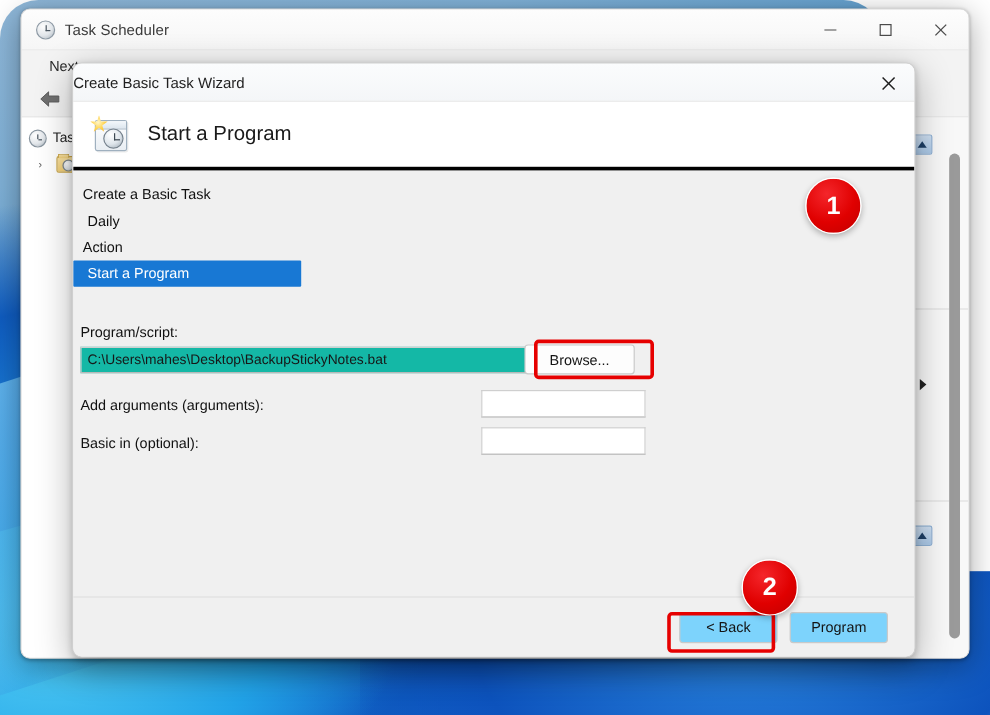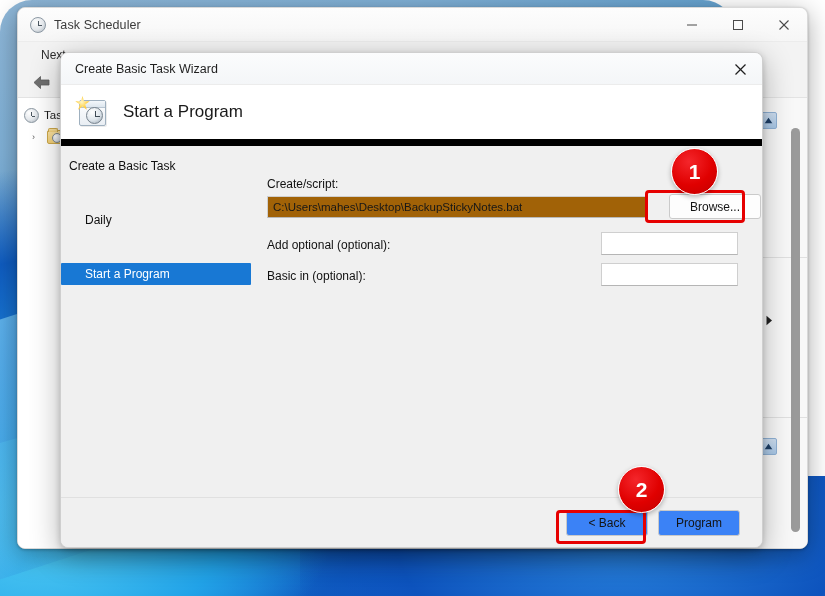--- a/index.html
+++ b/index.html
@@ -161,21 +161,21 @@
     border: 1px solid #cfcfcf;
     border-radius: 8px;
     box-shadow: 0 8px 30px rgba(0,0,0,.30), 0 2px 6px rgba(0,0,0,.18);
     overflow: hidden;
   }
   #wiz-titlebar {
     height: 32px; background: linear-gradient(#fbfcfd, #f4f6f8);
     display: flex; align-items: center; position: relative;
     border-bottom: 1px solid #ececec;
   }
-  #wiz-title-text { font-size: 12.5px; color: #1f1f1f; margin-left: 14px; }
+  #wiz-title-text { font-size: 12.5px; color: #1f1f1f; }
   #wiz-close {
     position: absolute; right: 0; top: 0; width: 44px; height: 32px;
     display: flex; align-items: center; justify-content: center; color: #1f1f1f;
   }
   #wiz-header {
     height: 54px; background: #ffffff; display: flex; align-items: center;
     padding-left: 14px; gap: 14px;
   }
   #wiz-header-icon {
     width: 34px; height: 32px; position: relative; flex: none;
@@ -199,43 +199,44 @@
   #wiz-header-icon .dial::after  { content:""; position:absolute; left:8.2px; top:8px; width:4.4px; height:1.4px; background:#3f4a54; }
   #wiz-header-icon .star {
     position: absolute; left: 0px; top: 0px; width: 15px; height: 15px;
     background: radial-gradient(circle at 45% 40%, #fff6c8 0%, #ffd34d 45%, #f5a623 100%);
     clip-path: polygon(50% 0%,61% 35%,98% 35%,68% 57%,79% 92%,50% 70%,21% 92%,32% 57%,2% 35%,39% 35%);
   }
   #wiz-header-title { font-size: 17px; color: #1a1a1a; }
 
   #wiz-body {
     height: 358px; background: #f0f0f0; display: flex; position: relative;
-    border-top: 7px solid #000000;
+    border-top: 3px solid #000000;
+    flex-direction: column;
   }
   #wiz-steps {
     width: 200px; padding-top: 9px; font-size: 12px; color: #101010;
   }
   .step { height: 22px; display: flex; align-items: center; padding-left: 8px; }
-  .step.sub { padding-left: 24px; margin-top: 32px; }
+  .step.sub { padding-left: 12px; }
   .step.selected {
     background: #1878d4; color: #ffffff;
     margin-right: 10px; border-radius: 1px;
   }
 
   #wiz-form { flex: 1; padding-top: 30px; position: relative; }
   .form-label { font-size: 12px; color: #111111; }
   #fld-program-label { position: absolute; left: 6px; top: 31px; }
   #fld-program-input {
     position: absolute; left: 6px; top: 50px; width: 380px; height: 22px;
-    background: #a16207; border: 1px solid #cfcfcf; border-bottom-color: #b9b9b9;
+    background: #14b8a6; border: 1px solid #cfcfcf; border-bottom-color: #b9b9b9;
     font-size: 11.5px; color: #171717; display: flex; align-items: center; padding-left: 5px;
     white-space: nowrap; overflow: hidden;
   }
   #btn-browse {
-    position: absolute; left: 408px; top: 48px; width: 92px; height: 25px;
+    position: absolute; left: 376px; top: 48px; width: 92px; height: 25px;
     background: #fdfdfd; border: 1px solid #cacaca; border-radius: 3px;
     font-size: 12px; color: #141414; display: flex; align-items: center; justify-content: center;
   }
   #hl-browse {
     position: absolute; left: 384px; top: 44px; width: 100px; height: 33px;
     border: 3px solid #e60000; border-radius: 4px; pointer-events: none;
   }
   #fld-args-label { position: absolute; left: 6px; top: 92px; }
   #fld-args-input {
     position: absolute; left: 340px; top: 86px; width: 137px; height: 23px;
@@ -246,21 +247,21 @@
     position: absolute; left: 340px; top: 117px; width: 137px; height: 23px;
     background: #ffffff; border: 1px solid #cfcfcf; border-bottom-color: #b5b5b5;
   }
 
   #wiz-footer {
     height: 51px; background: #f0f0f0; border-top: 1px solid #e0e0e0;
     display: flex; align-items: center; justify-content: flex-end;
     padding-right: 22px; gap: 10px; position: relative;
   }
   .wiz-btn {
-    width: 82px; height: 26px; background: #3b82f6;
+    width: 82px; height: 26px; background: #7dd3fc;
     border: 1px solid #c9c9c9; border-radius: 3px;
     font-size: 12px; color: #141414;
     display: flex; align-items: center; justify-content: center;
   }
   #hl-next {
     position: absolute; right: 116px; top: 12px; width: 90px; height: 34px;
     border: 3px solid #e60000; border-radius: 4px; pointer-events: none;
   }
 
   
@@ -394,32 +395,35 @@
 
     <div id="wiz-body">
 
       <div id="wiz-steps">
         <div class="step">
           <span>Create a Basic Task</span>
         </div>
         <div class="step sub">
           <span>Daily</span>
         </div>
+        <div class="step">
+          <span>Action</span>
+        </div>
         <div class="step sub selected">
           <span>Start a Program</span>
         </div>
       </div>
 
       <div id="wiz-form">
-        <div id="fld-program-label" class="form-label">Create/script:</div>
+        <div id="fld-program-label" class="form-label">Program/script:</div>
         <div id="fld-program-input" title="">C:\Users\mahes\Desktop\BackupStickyNotes.bat</div>
         <div id="btn-browse">Browse...</div>
         <div id="hl-browse"></div>
 
-        <div id="fld-args-label" class="form-label">Add optional (optional):</div>
+        <div id="fld-args-label" class="form-label">Add arguments (arguments):</div>
         <div id="fld-args-input" title=""></div>
 
         <div id="fld-startin-label" class="form-label">Basic in (optional):</div>
         <div id="fld-startin-input" title=""></div>
       </div>
     </div>
 
     <div id="wiz-footer">
       <div class="wiz-btn">&lt; Back</div>
       <div class="wiz-btn">Program</div>

